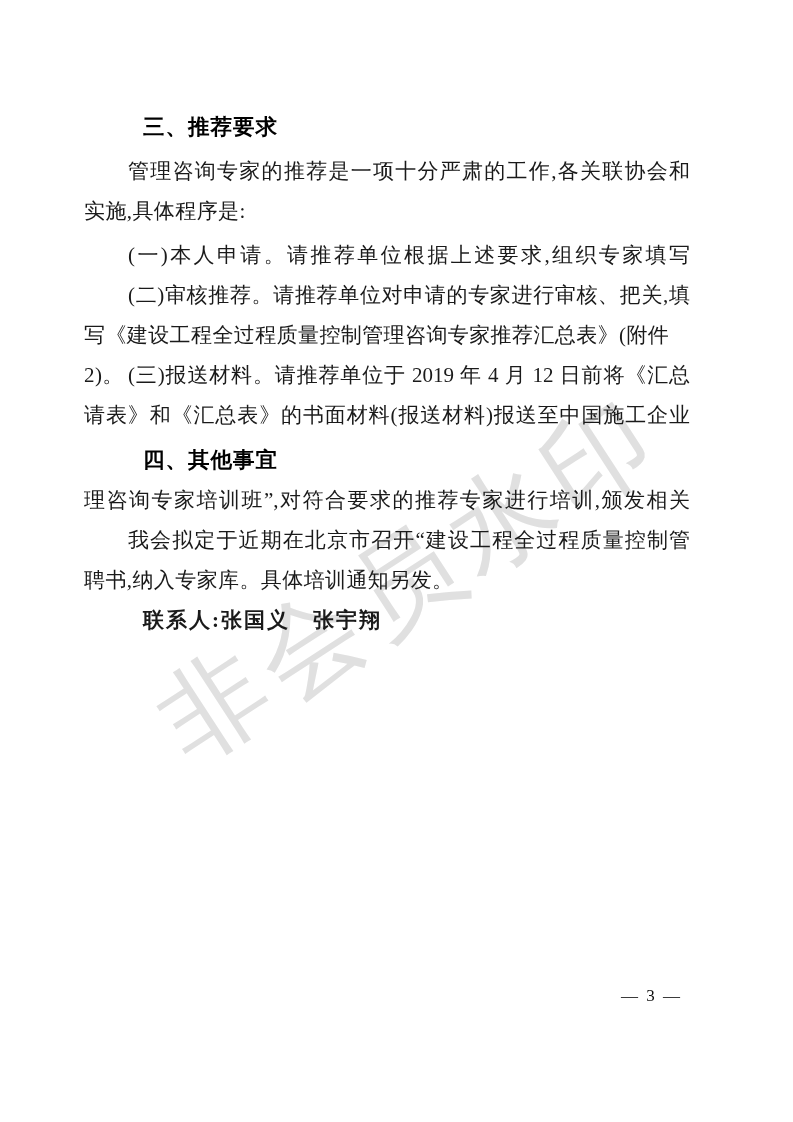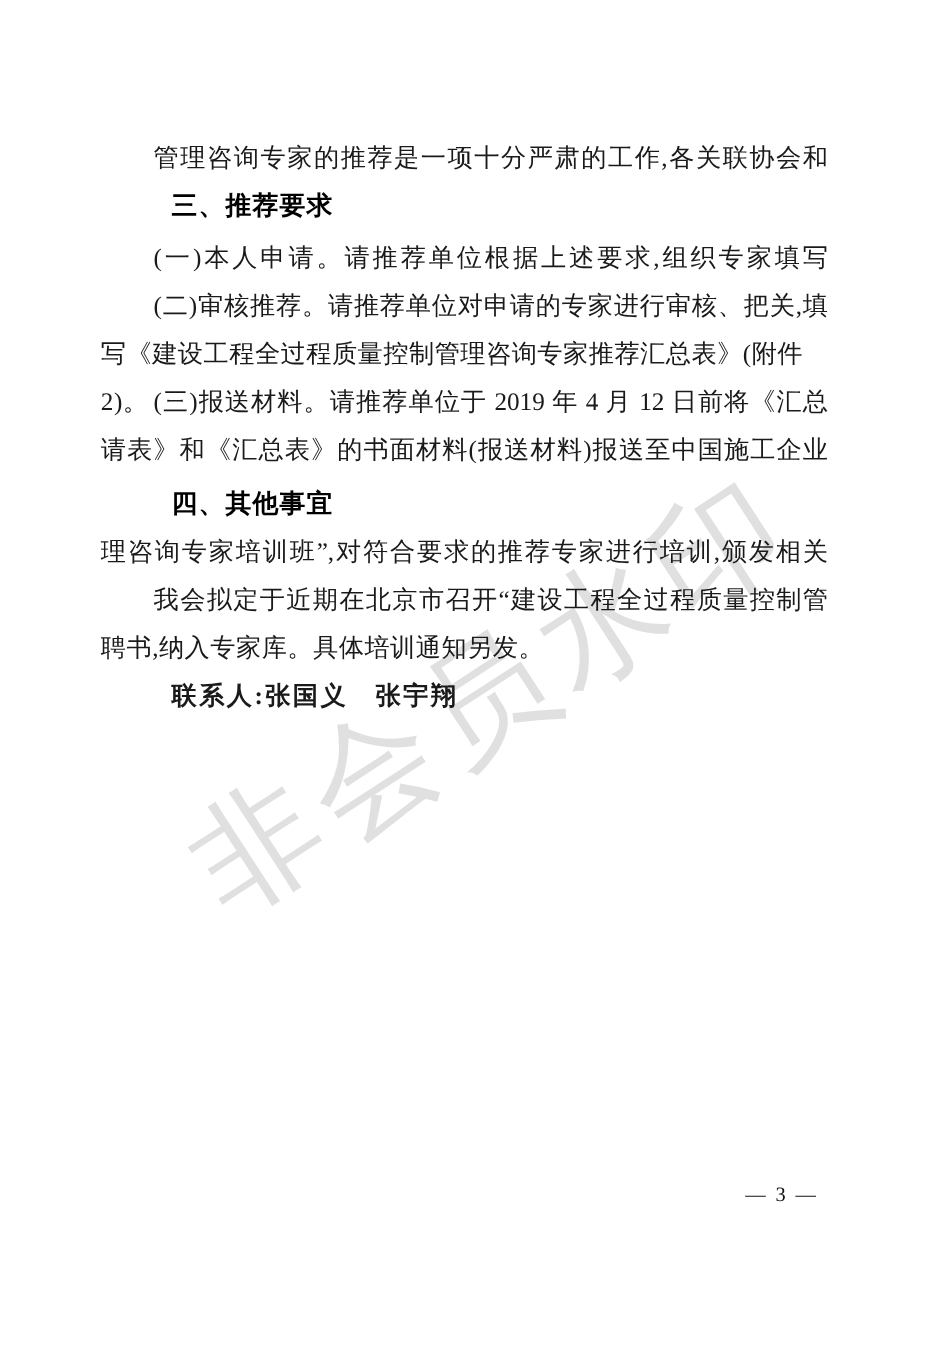--- a/index.html
+++ b/index.html
@@ -69,22 +69,23 @@
     font-family: "Liberation Serif", "DejaVu Serif", serif;
   }
 </style>
 </head>
 <body>
 
 <div class="page">
   <div class="watermark" style="color: rgb(224, 224, 224); transform: translate(-50%, -50%) rotate(-33deg);">非会员水印</div>
 
   <main class="content" id="doc">
+      <div class="line head ind2">三、推荐要求</div>
       <div class="line j ind1 g4">管理咨询专家的推荐是一项十分严肃的工作,各关联协会和</div>
-      <div class="line head ind2">三、推荐要求</div>
+      <div class="line">实施,具体程序是:</div>
       <div class="line j ind1 g4">(一)本人申请。请推荐单位根据上述要求,组织专家填写</div>
       <div class="line j ind1">(二)审核推荐。请推荐单位对申请的专家进行审核、把关,填</div>
       <div class="line">写《建设工程全过程质量控制管理咨询专家推荐汇总表》(附件2)。</div>
       <div class="line j ind1">(三)报送材料。请推荐单位于 2019 年 4 月 12 日前将《汇总</div>
       <div class="line j">请表》和《汇总表》的书面材料(报送材料)报送至中国施工企业</div>
       <div class="line head ind2 g5">四、其他事宜</div>
       <div class="line j">理咨询专家培训班”,对符合要求的推荐专家进行培训,颁发相关</div>
       <div class="line j ind1">我会拟定于近期在北京市召开“建设工程全过程质量控制管</div>
       <div class="line">聘书,纳入专家库。具体培训通知另发。</div>
       <div class="line contact ind2">联系人:张国义　张宇翔</div>

